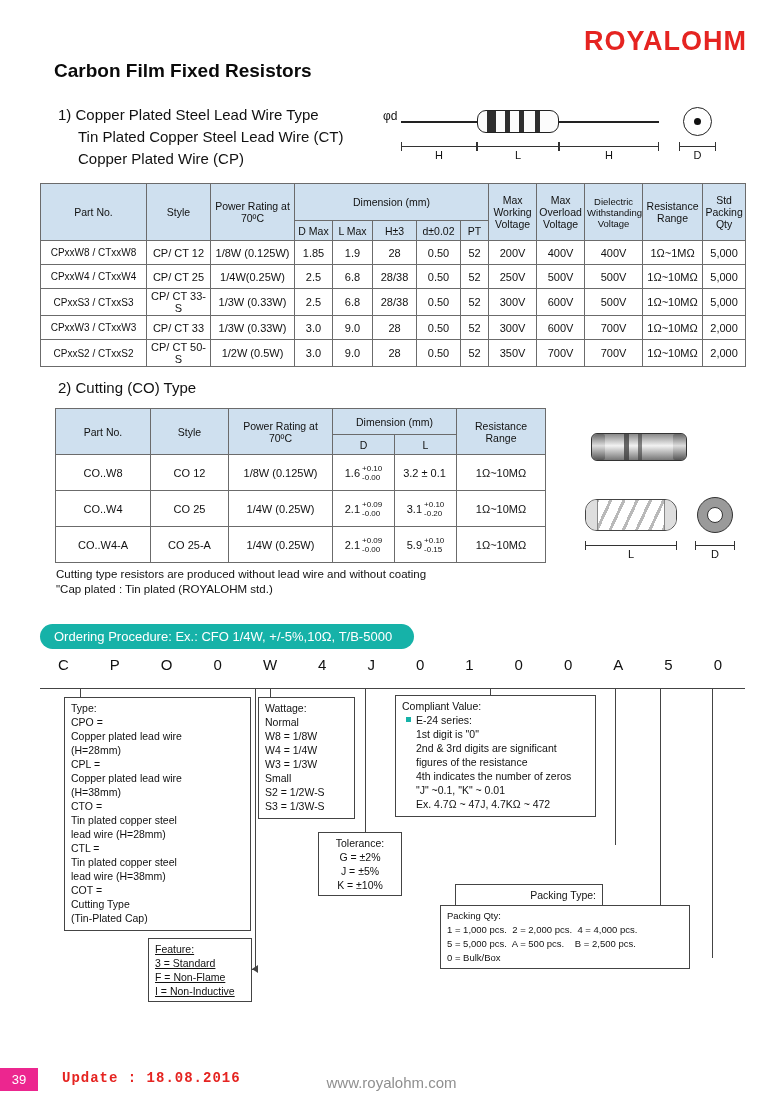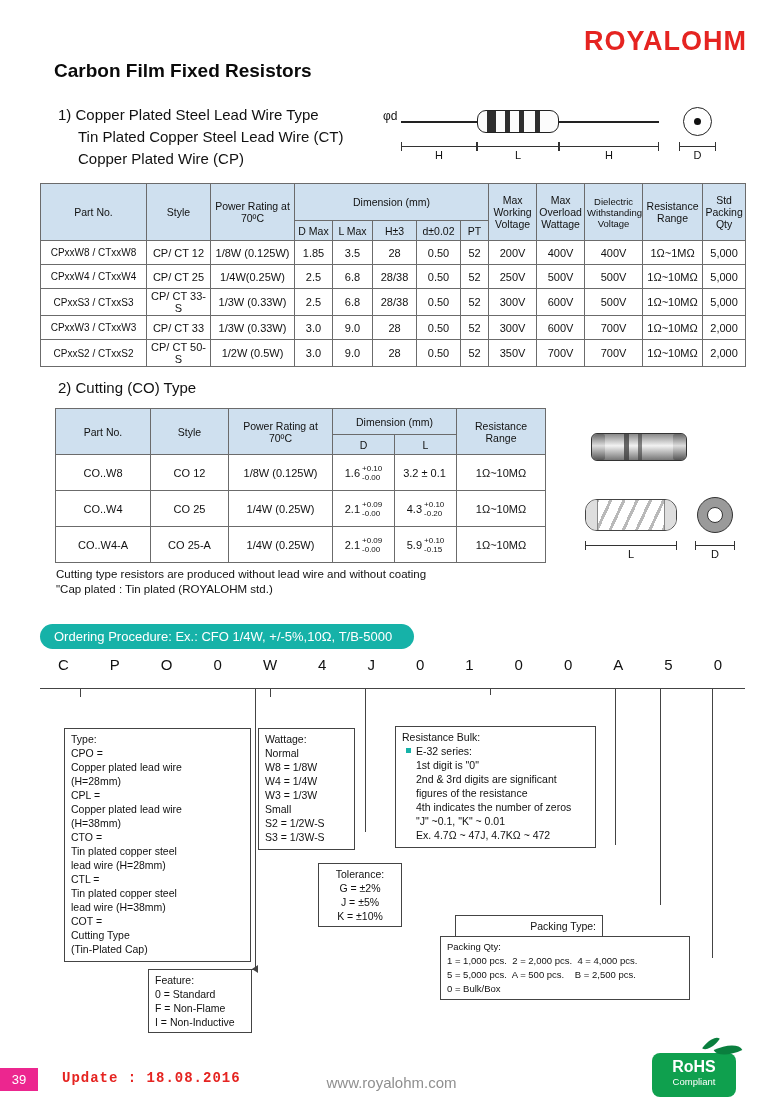--- a/index.html
+++ b/index.html
@@ -82,33 +82,33 @@
   .notes { position:absolute; left:56px; top:567px; font-size:11.5px; line-height:15px; }
 
   
   .pill { position:absolute; left:40px; top:624px; background:#16b2a8; color:#fff; font-size:13px;
           padding:5px 22px 5px 14px; border-radius:14px; }
   .coderow { position:absolute; left:58px; top:656px; width:664px; display:flex;
              justify-content:space-between; font-size:15px; }
   .coderule { position:absolute; left:40px; top:688px; width:705px; border-top:1px solid #444; }
 
   .obox { position:absolute; border:1px solid #444; background:#fff; font-size:10.5px;
-          line-height:14px; padding:3px 6px;margin-top:31px; }
+          line-height:14px; padding:3px 6px; }
   [data-bind-lines] { white-space:pre-line; }
   .type-box        { left:64px;  top:697px; width:187px; height:234px; }
   .wattage-box     { left:258px; top:697px; width:97px;  height:122px; }
   .resistance-box  { left:395px; top:695px; width:201px; height:122px; }
   .resistance-box .indent { padding-left:14px; }
   .bullet-line { padding-left:4px; }
   .bullet { display:inline-block; width:5px; height:5px; background:#16b2a8; margin-right:5px; vertical-align:2px; }
   .tolerance-box    { left:318px; top:832px; width:84px;  height:64px; text-align:center; }
   .packing-type-box { left:455px; top:884px; width:148px; height:64px; text-align:right; }
   .packing-qty-box  { left:440px; top:905px; width:250px; height:64px; font-size:9.5px; }
   .packing-qty-box [data-bind-lines] { white-space:pre-wrap; }
-  .feature-box      { left:148px; top:938px; width:104px; height:64px; }
+  .feature-box      { left:148px; top:938px; width:104px; height:64px;text-decoration:underline; }
   .additional-box   { left:558px; top:958px; width:190px; height:50px; }
 
   .conn { position:absolute; width:1px; background:#444; }
   .v-type       { left:80px;  top:689px; height:8px; }
   .v-feature    { left:255px; top:689px; height:281px; }
   .h-feature    { position:absolute; left:252px; top:969px; width:4px; height:1px; background:#444; }
   .arr-feature  { position:absolute; left:252px; top:965px; width:0; height:0;
                   border-right:6px solid #444; border-top:4px solid transparent; border-bottom:4px solid transparent; }
   .v-wattage    { left:270px; top:689px; height:8px; }
   .v-tolerance  { left:365px; top:689px; height:143px; }
@@ -194,40 +194,40 @@
         <col style="width:60px">
         <col style="width:43px">
     </colgroup>
     <thead>
       <tr>
         <th rowspan="2" data-bind="t1.headers.part">Part No.</th>
         <th rowspan="2" data-bind="t1.headers.style">Style</th>
         <th rowspan="2" data-bind="t1.headers.power">Power Rating at 70ºC</th>
         <th colspan="5" data-bind="t1.headers.dimension">Dimension (mm)</th>
         <th rowspan="2" data-bind="t1.headers.max_working">Max Working Voltage</th>
-        <th rowspan="2" data-bind="t1.headers.max_overload">Max Overload Wattage</th>
+        <th rowspan="2" data-bind="t1.headers.max_overload">Max Overload Voltage</th>
         <th rowspan="2" class="fs9" data-bind="t1.headers.dielectric">Dielectric Withstanding Voltage</th>
         <th rowspan="2" data-bind="t1.headers.resistance">Resistance Range</th>
         <th rowspan="2" data-bind="t1.headers.packing">Std Packing Qty</th>
       </tr>
       <tr>
         <th data-bind="t1.headers.d_max">D Max</th>
         <th data-bind="t1.headers.l_max">L Max</th>
         <th data-bind="t1.headers.h">H±3</th>
         <th data-bind="t1.headers.d_tol">d±0.02</th>
         <th data-bind="t1.headers.pt">PT</th>
       </tr>
     </thead>
     <tbody>
       <tr>
         <td data-bind="t1.rows.0.0">CPxxW8 / CTxxW8</td>
           <td data-bind="t1.rows.0.1">CP/ CT 12</td>
           <td data-bind="t1.rows.0.2">1/8W (0.125W)</td>
           <td data-bind="t1.rows.0.3">1.85</td>
-          <td data-bind="t1.rows.0.4">3.5</td>
+          <td data-bind="t1.rows.0.4">1.9</td>
           <td data-bind="t1.rows.0.5">28</td>
           <td data-bind="t1.rows.0.6">0.50</td>
           <td data-bind="t1.rows.0.7">52</td>
           <td data-bind="t1.rows.0.8">200V</td>
           <td data-bind="t1.rows.0.9">400V</td>
           <td data-bind="t1.rows.0.10">400V</td>
           <td data-bind="t1.rows.0.11">1Ω~1MΩ</td>
           <td data-bind="t1.rows.0.12">5,000</td>
       </tr>
       <tr>
@@ -350,21 +350,21 @@
             <div class="tolcell">
               <span data-bind="t2.rows.1.d_main">2.1</span>
               <span class="tolcol">
                 <span data-bind="t2.rows.1.d_plus">+0.09</span>
                 <span data-bind="t2.rows.1.d_minus">-0.00</span>
               </span>
             </div>
           </td>
         <td>
             <div class="tolcell">
-              <span data-bind="t2.rows.1.l_main">4.3</span>
+              <span data-bind="t2.rows.1.l_main">3.1</span>
               <span class="tolcol">
                 <span data-bind="t2.rows.1.l_plus">+0.10</span>
                 <span data-bind="t2.rows.1.l_minus">-0.20</span>
               </span>
             </div>
           </td>
         <td data-bind="t2.rows.1.range">1Ω~10MΩ</td>
       </tr>
       <tr>
         <td data-bind="t2.rows.2.part">CO..W4-A</td>
@@ -477,23 +477,23 @@
     <div data-bind-lines="ordering.wattage_box.lines">Normal
 W8 = 1/8W
 W4 = 1/4W
 W3 = 1/3W
 Small
 S2 = 1/2W-S
 S3 = 1/3W-S</div>
   </div>
 
   <div class="obox resistance-box">
-    <div data-bind="ordering.resistance_box.title">Resistance Bulk:</div>
+    <div data-bind="ordering.resistance_box.title">Compliant Value:</div>
     <div class="bullet-line">
-      <span class="bullet"></span><span data-bind="ordering.resistance_box.bullet_line">E-32 series:</span>
+      <span class="bullet"></span><span data-bind="ordering.resistance_box.bullet_line">E-24 series:</span>
     </div>
     <div class="indent" data-bind-lines="ordering.resistance_box.lines">1st digit is "0"
 2nd &amp; 3rd digits are significant
 figures of the resistance
 4th indicates the number of zeros
 "J" ~0.1, "K" ~ 0.01
 Ex. 4.7Ω ~ 47J, 4.7KΩ ~ 472</div>
   </div>
 
   <div class="obox tolerance-box">
@@ -509,29 +509,23 @@
 
   <div class="obox packing-qty-box">
     <div data-bind="ordering.packing_qty_box.title">Packing Qty:</div>
     <div data-bind-lines="ordering.packing_qty_box.lines">1 = 1,000 pcs.  2 = 2,000 pcs.  4 = 4,000 pcs.
 5 = 5,000 pcs.  A = 500 pcs.    B = 2,500 pcs.
 0 = Bulk/Box</div>
   </div>
 
   <div class="obox feature-box">
     <div data-bind="ordering.feature_box.title">Feature:</div>
-    <div data-bind-lines="ordering.feature_box.lines">0 = Standard
+    <div data-bind-lines="ordering.feature_box.lines">3 = Standard
 F = Non-Flame
 I = Non-Inductive</div>
   </div>
 
 
   <div class="pagenum" data-bind="footer.page">39</div>
   <div class="update" data-bind="footer.update">Update : 18.08.2016</div>
   <div class="website" data-bind="footer.website">www.royalohm.com</div>
-  <div class="rohs">
-    <i class="leaf leaf1"></i>
-    <i class="leaf leaf2"></i>
-    <div class="r1" data-bind="footer.rohs_line1">RoHS</div>
-    <div class="r2" data-bind="footer.rohs_line2">Compliant</div>
-  </div>
 
 </div>
 
 </body></html>

